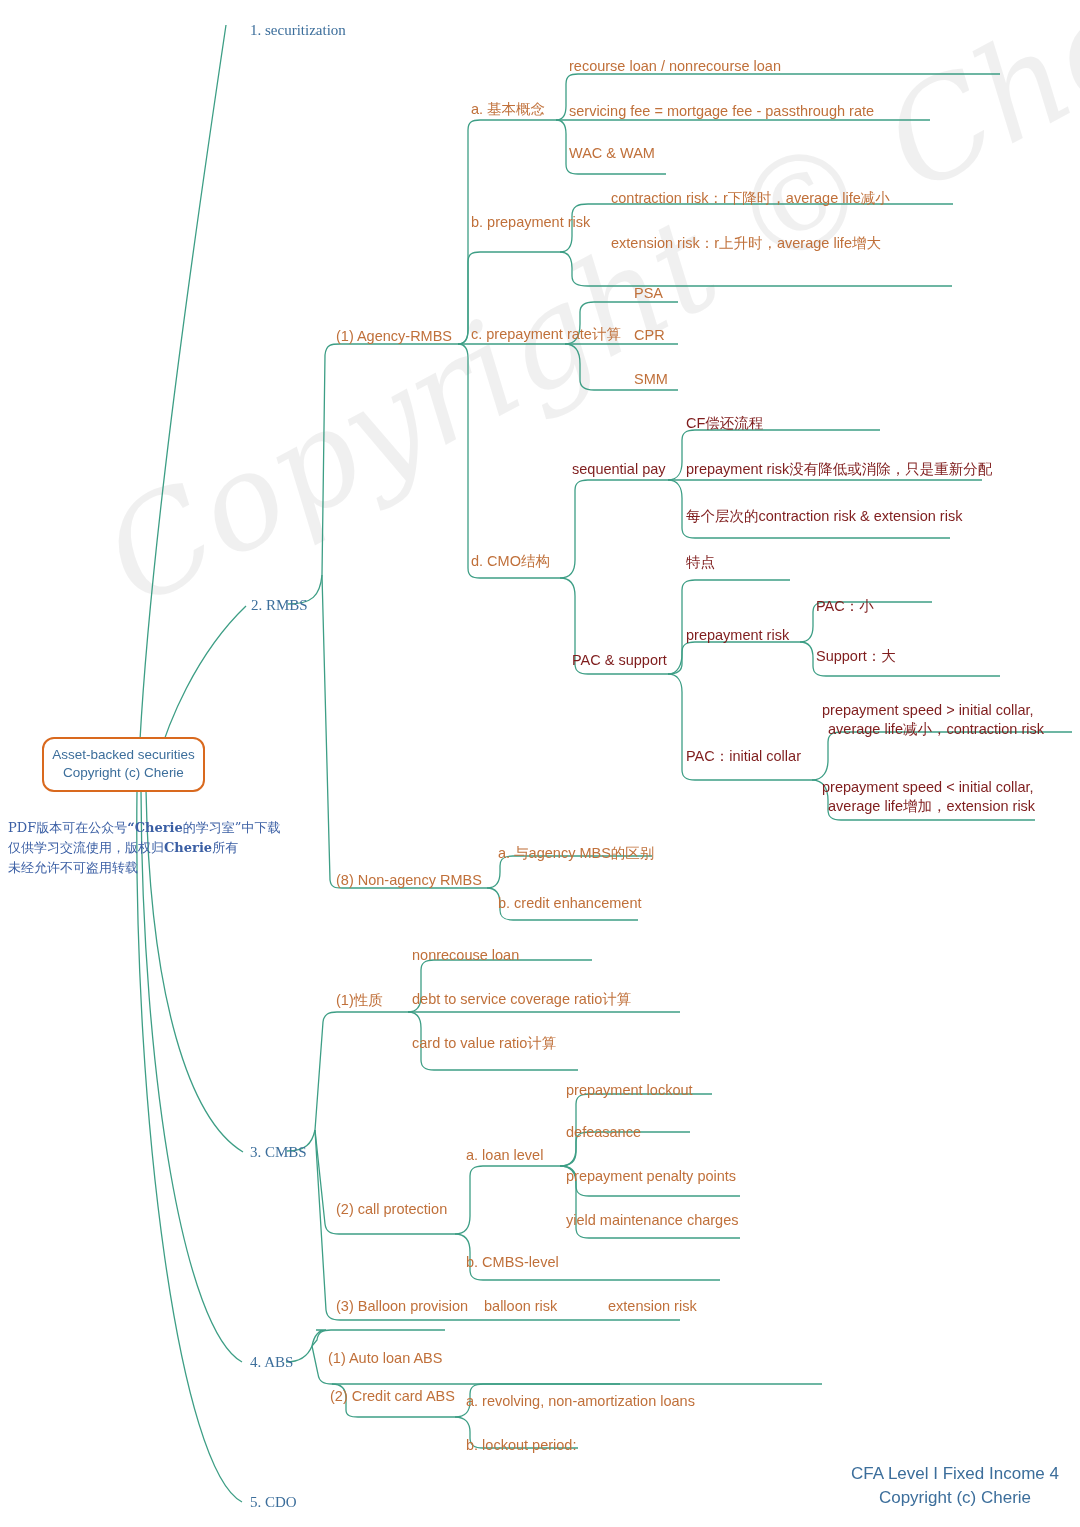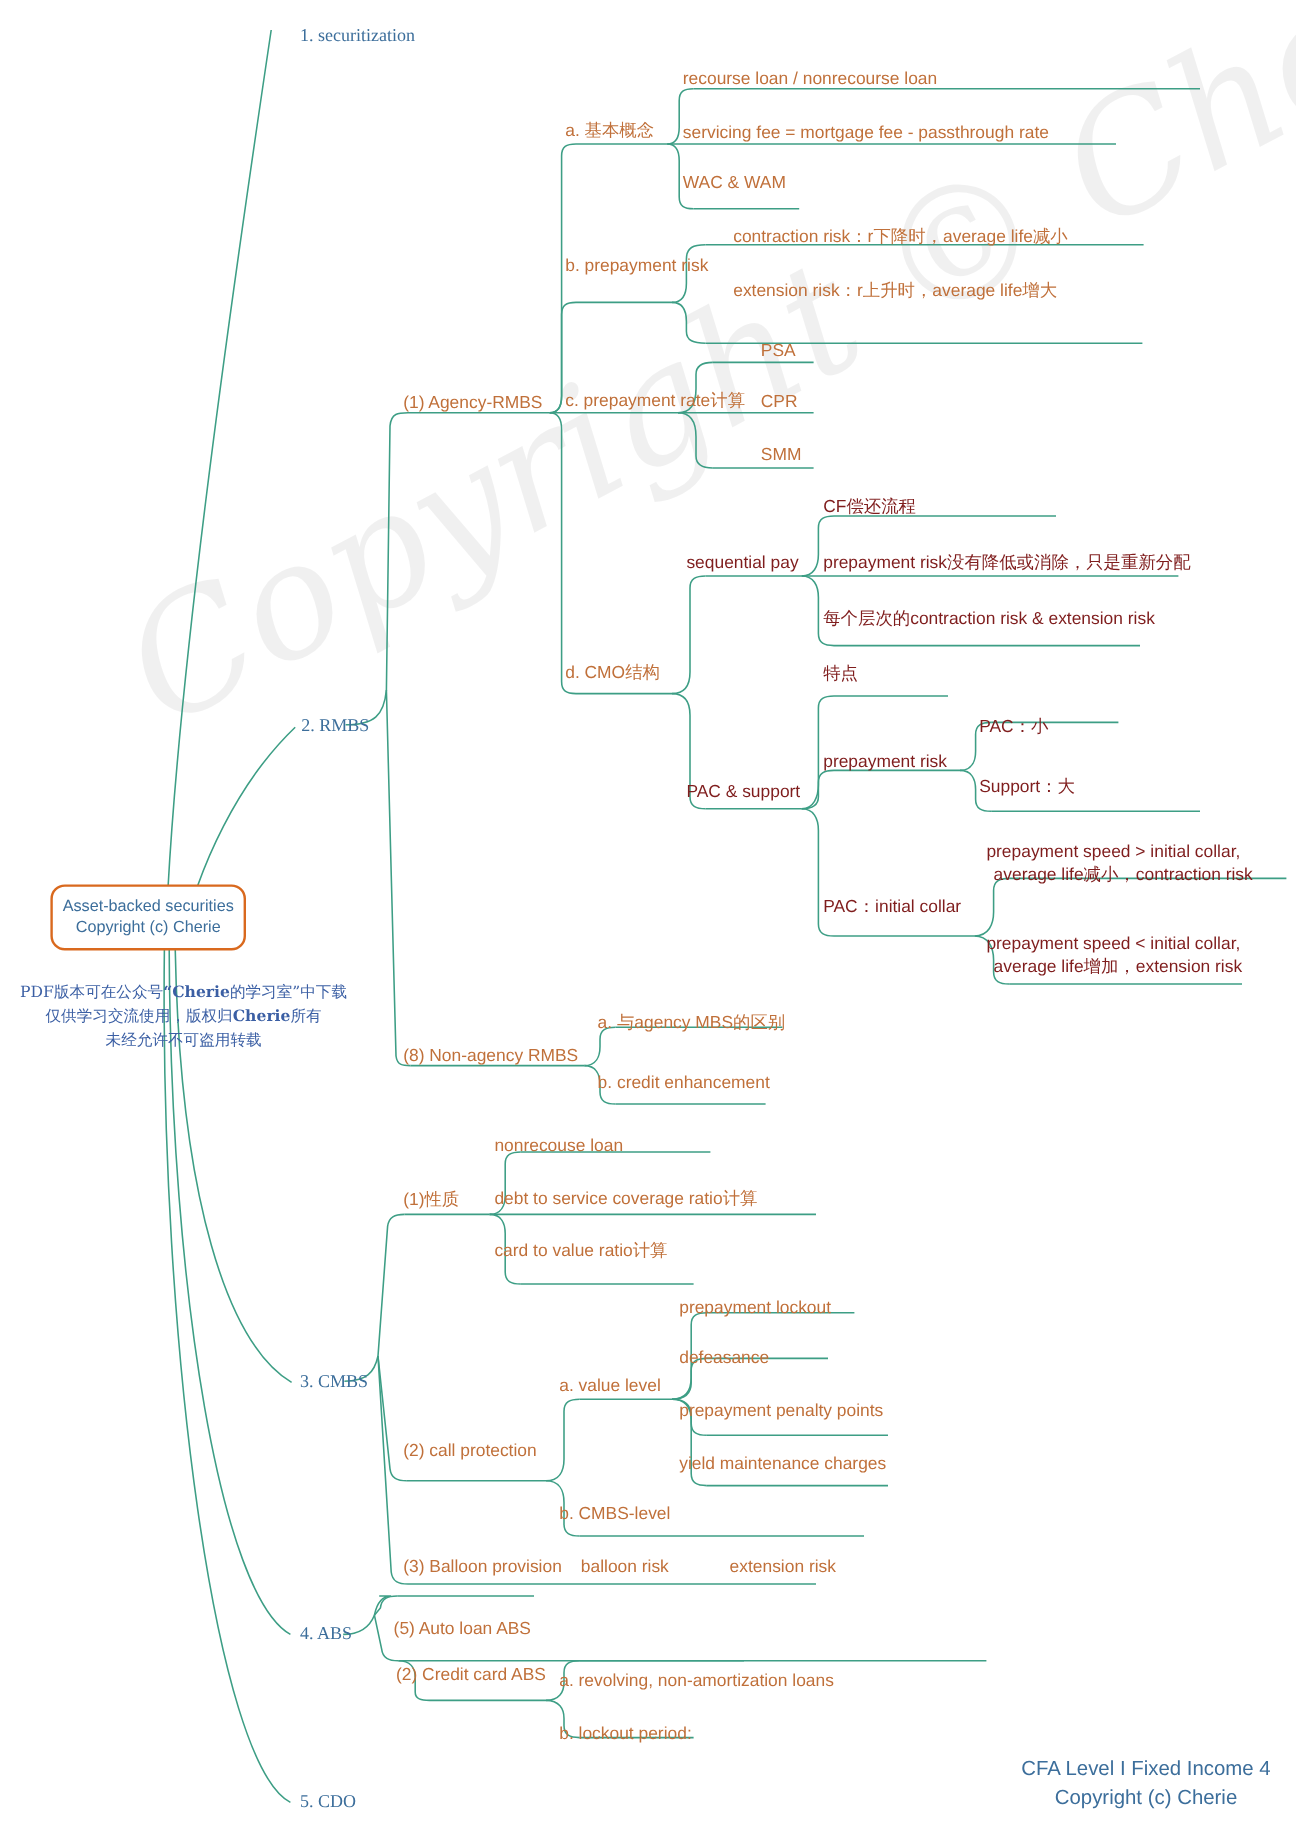--- a/index.html
+++ b/index.html
@@ -15,21 +15,21 @@
   .lvl4{color:#7f1d1d;font-size:14.5px;}
   .two-line{line-height:1.32;}
 
   #root-node{
     position:absolute;left:42px;top:737px;width:163px;
     border:2.4px solid #d9691e;border-radius:12px;background:#fff;
     color:#3c6e9b;font-size:13.5px;text-align:center;
     padding:7px 4px 8px 4px;line-height:1.35;box-sizing:border-box;
   }
   #promo{
-    position:absolute;left:8px;top:818px;width:290px;text-align:center;
+    position:absolute;left:8px;top:818px;width:290px;
     color:#3b5fa4;font-size:13px;line-height:1.55;
     font-family:"DejaVu Serif","Liberation Serif",serif;
   }
   #promo b{font-weight:bold;}
   #footer{
     position:absolute;left:838px;top:1462px;width:234px;text-align:center;
     color:#3c6e9b;font-size:17px;line-height:1.4;
   }
   #watermark{
     position:absolute;left:80px;top:500px;width:940px;
@@ -229,29 +229,29 @@
 
   <div class="node lvl3" style="left:498px;top:845px;">a. 与agency MBS的区别</div>
   <div class="node lvl3" style="left:498px;top:895px;">b. credit enhancement</div>
 
   <div class="node lvl2" style="left:336px;top:992px;">(1)性质</div>
   <div class="node lvl3" style="left:412px;top:947px;">nonrecouse loan</div>
   <div class="node lvl3" style="left:412px;top:991px;">debt to service coverage ratio计算</div>
   <div class="node lvl3" style="left:412px;top:1035px;">card to value ratio计算</div>
 
   <div class="node lvl2" style="left:336px;top:1201px;">(2) call protection</div>
-  <div class="node lvl3" style="left:466px;top:1147px;">a. value level</div>
+  <div class="node lvl3" style="left:466px;top:1147px;">a. loan level</div>
   <div class="node lvl3" style="left:566px;top:1082px;">prepayment lockout</div>
   <div class="node lvl3" style="left:566px;top:1124px;">defeasance</div>
   <div class="node lvl3" style="left:566px;top:1168px;">prepayment penalty points</div>
   <div class="node lvl3" style="left:566px;top:1212px;">yield maintenance charges</div>
   <div class="node lvl3" style="left:466px;top:1254px;">b. CMBS-level</div>
 
   <div class="node lvl2" style="left:336px;top:1298px;">(3) Balloon provision</div>
   <div class="node lvl3" style="left:484px;top:1298px;">balloon risk</div>
   <div class="node lvl3" style="left:608px;top:1298px;">extension risk</div>
 
-  <div class="node lvl2" style="left:328px;top:1350px;">(5) Auto loan ABS</div>
+  <div class="node lvl2" style="left:328px;top:1350px;">(1) Auto loan ABS</div>
   <div class="node lvl2" style="left:330px;top:1388px;">(2) Credit card ABS</div>
   <div class="node lvl3" style="left:466px;top:1393px;">a. revolving, non-amortization loans</div>
   <div class="node lvl3" style="left:466px;top:1437px;">b. lockout period:</div>
 
 </div>
 
 </body></html>

